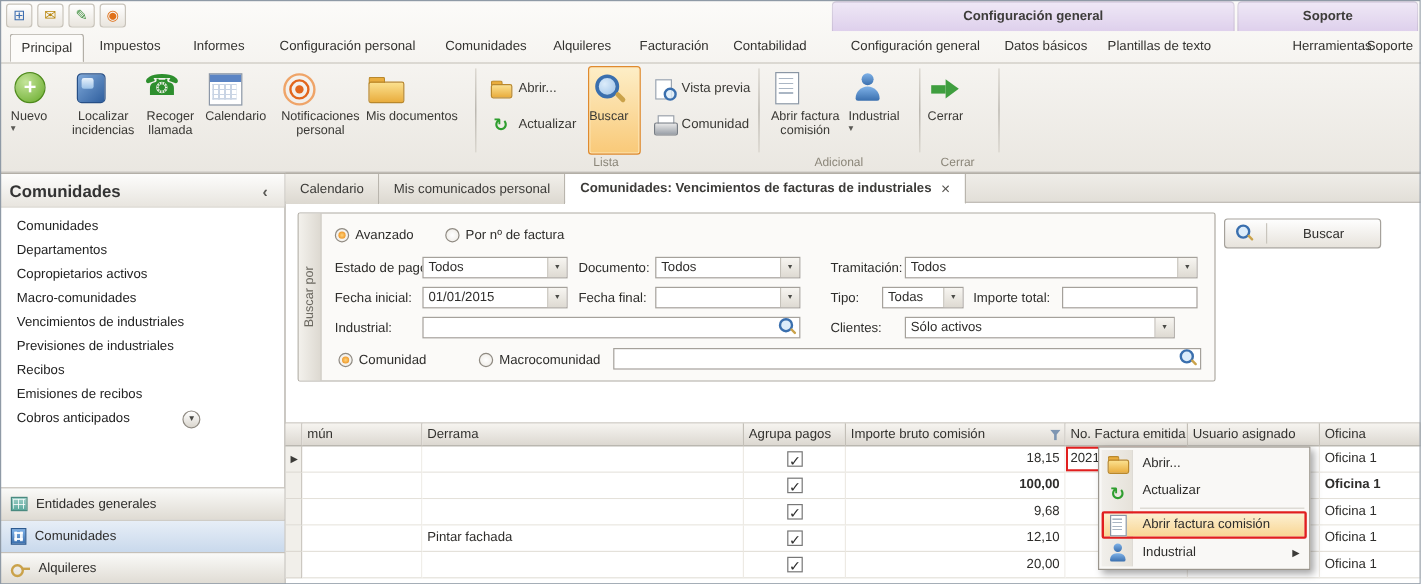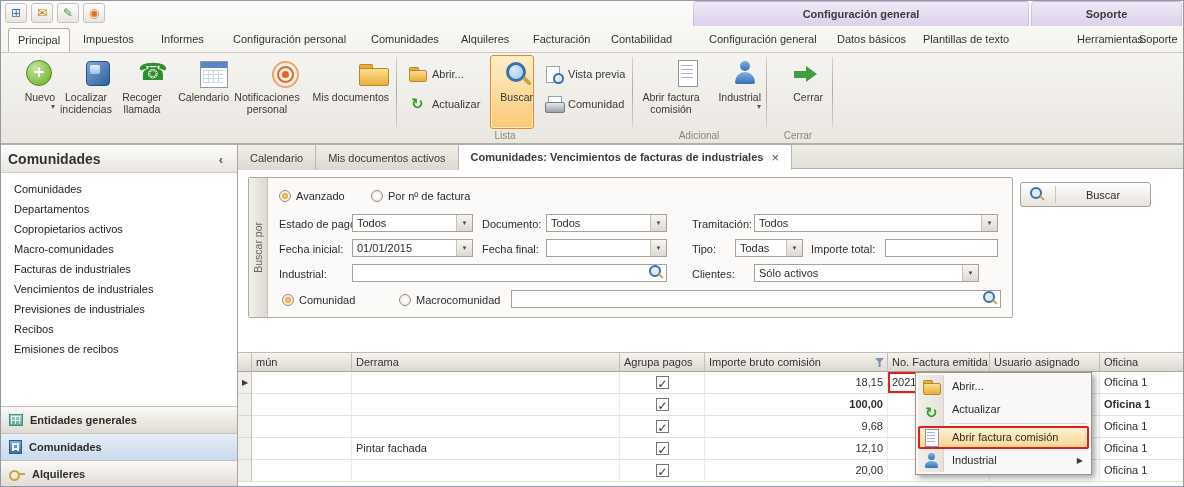--- a/index.html
+++ b/index.html
@@ -17,21 +17,21 @@
 .qbtn.cast::before{content:"◉";color:#e07018}
 .cat{position:absolute;top:1px;height:25px;line-height:25px;text-align:center;font-weight:bold;color:#3d3c3a;border-radius:4px 4px 0 0;border:1px solid rgba(0,0,0,.10);border-bottom:none}
 .cat.procesos{left:355px;width:336px;background:linear-gradient(#ecf3e0,#d9e7c4)}
 .cat.config{left:693px;width:336px;background:linear-gradient(#efe8f6,#ded0ec)}
 .cat.soporte{left:1031px;width:151px;background:linear-gradient(#efe8f6,#ded0ec)}
 .rtabs{position:absolute;top:27px;left:0;width:100%;height:25px}
 .rtab{position:absolute;top:1px;height:24px;line-height:23px;padding:0 9px;color:#33322f;white-space:nowrap}
 .rtab.active{background:#fcfbf9;border:1px solid #b3afa7;border-bottom:1px solid #fcfbf9;border-radius:3px 3px 0 0}
 .tools{position:absolute;top:52px;left:0;width:100%;height:92px;border-top:1px solid #cbc7bf}
 .vsep{position:absolute;top:4px;height:70px;width:1px;background:linear-gradient(#d7d3cb,#aeaaa2,#d7d3cb)}
-.bigbtn{position:absolute;top:2px;height:74px;display:flex;flex-direction:column;align-items:flex-end;padding-top:3px;text-align:center;line-height:12px;color:#3a3935;border:1px solid transparent;border-radius:3px;font-size:10.5px}
+.bigbtn{position:absolute;top:2px;height:74px;display:flex;flex-direction:column;align-items:flex-start;padding-top:3px;text-align:center;line-height:12px;color:#3a3935;border:1px solid transparent;border-radius:3px;font-size:10.5px}
 .bigbtn .lbl{margin-top:2px}
 .bigbtn.hl{border:1px solid #df8a2e;background:linear-gradient(#fdeec7,#f9c978);box-shadow:inset 0 0 0 1px #fde9bc}
 .dd-under{font-size:8px;color:#5a5955;line-height:8px}
 .smbtn{position:absolute;height:22px;display:flex;align-items:center;gap:5px;padding:0 5px;color:#3a3935;white-space:nowrap}
 .gcaption{position:absolute;top:76px;height:13px;line-height:13px;text-align:center;color:#8b8679;font-size:10px}
 
 
 .bicon{width:32px;height:30px;position:relative;display:block}
 .sicon{width:18px;height:18px;position:relative;display:inline-block;flex:0 0 auto}
 .ic-new::before{content:"";position:absolute;left:3px;top:1px;width:24px;height:24px;border-radius:50%;background:radial-gradient(circle at 35% 30%,#c4e49a,#66aa28);border:1px solid #4e8a1c}
@@ -78,21 +78,21 @@
 
 .sidebar{position:absolute;left:0;top:144px;width:238px;height:343px;background:#fff;border-right:1px solid #a9a49c;border-top:1px solid #b3afa7}
 .sb-header{height:28px;display:flex;align-items:center;padding:0 8px;background:linear-gradient(#fdfdfc,#e8e5df);border-bottom:1px solid #d5d1c9;font-size:14px;font-weight:bold;color:#333}
 .sb-collapse{margin-left:auto;width:16px;text-align:center;color:#5a5955}
 .sb-collapse::before{content:"‹";font-size:13px;font-weight:bold}
 .sb-list{padding-top:6px}
 .sb-item{height:20px;line-height:20px;padding-left:14px;color:#222;display:flex;align-items:center}
 .circlebtn{margin-left:44px;width:15px;height:15px;border:1px solid #8f8a82;border-radius:50%;background:linear-gradient(#fff,#dad6ce);display:flex;align-items:center;justify-content:center}
 .circlebtn::before{content:"▾";font-size:8px;color:#4a4a46;margin-top:-1px}
 .sb-bottom{position:absolute;left:0;right:0;bottom:0}
-.sb-bar{height:27px;display:flex;align-items:center;gap:7px;padding:0 9px;font-weight:bold;color:#2e2d2b;background:linear-gradient(#fafaf8,#dfdbd3);border-top:1px solid #c5c0b8}
+.sb-bar{height:27px;display:flex;align-items:center;gap:7px;padding:0 9px;font-weight:normal;color:#2e2d2b;background:linear-gradient(#fafaf8,#dfdbd3);border-top:1px solid #c5c0b8}
 .sb-bar.active{background:linear-gradient(#e7eef7,#c9d9ec)}
 
 
 .dtabs{position:absolute;left:238px;top:144px;right:0;height:25px;background:linear-gradient(#efede8,#e2dfd8);border-bottom:1px solid #b3afa7;border-top:1px solid #b3afa7;display:flex}
 .dtab{height:25px;padding:0 12px;border-right:1px solid #b9b5ad;background:linear-gradient(#f2f0eb,#dcd8d0);color:#3c3b38;display:flex;align-items:center;gap:8px;white-space:nowrap}
 .dtab.active{background:#fff;font-weight:bold;margin-bottom:-1px;border-bottom:1px solid #fff}
 .dtab .x{color:#55534f;font-size:13px;font-weight:normal}
 .dtab .x::before{content:"×"}
 
 
@@ -249,25 +249,28 @@
 <div class="sidebar">
   <div class="sb-header">
     <span>Comunidades</span>
     <span class="sb-collapse"></span>
   </div>
   <div class="sb-list">
     <div class="sb-item">Comunidades</div>
     <div class="sb-item">Departamentos</div>
     <div class="sb-item">Copropietarios activos</div>
     <div class="sb-item">Macro-comunidades</div>
-    <div class="sb-item">Facturas de industriales</div>
     <div class="sb-item">Vencimientos de industriales</div>
     <div class="sb-item">Previsiones de industriales</div>
     <div class="sb-item">Recibos</div>
     <div class="sb-item">Emisiones de recibos</div>
+    <div class="sb-item">
+      <span>Cobros anticipados</span>
+      <span class="circlebtn"></span>
+    </div>
   </div>
   <div class="sb-bottom">
     <div class="sb-bar">
       <span class="ic-table"></span>
       <span>Entidades generales</span>
     </div>
     <div class="sb-bar active">
       <span class="ic-building"></span>
       <span>Comunidades</span>
     </div>
@@ -276,21 +279,21 @@
       <span>Alquileres</span>
     </div>
   </div>
 </div>
 
 <div class="dtabs">
   <div class="dtab">
     <span>Calendario</span>
   </div>
   <div class="dtab">
-    <span>Mis documentos activos</span>
+    <span>Mis comunicados personal</span>
   </div>
   <div class="dtab active">
     <span>Comunidades: Vencimientos de facturas de industriales</span>
     <span class="x"></span>
   </div>
 </div>
 
 <div class="fpanel">
   <div class="fstrip">
     <span>Buscar por</span>

